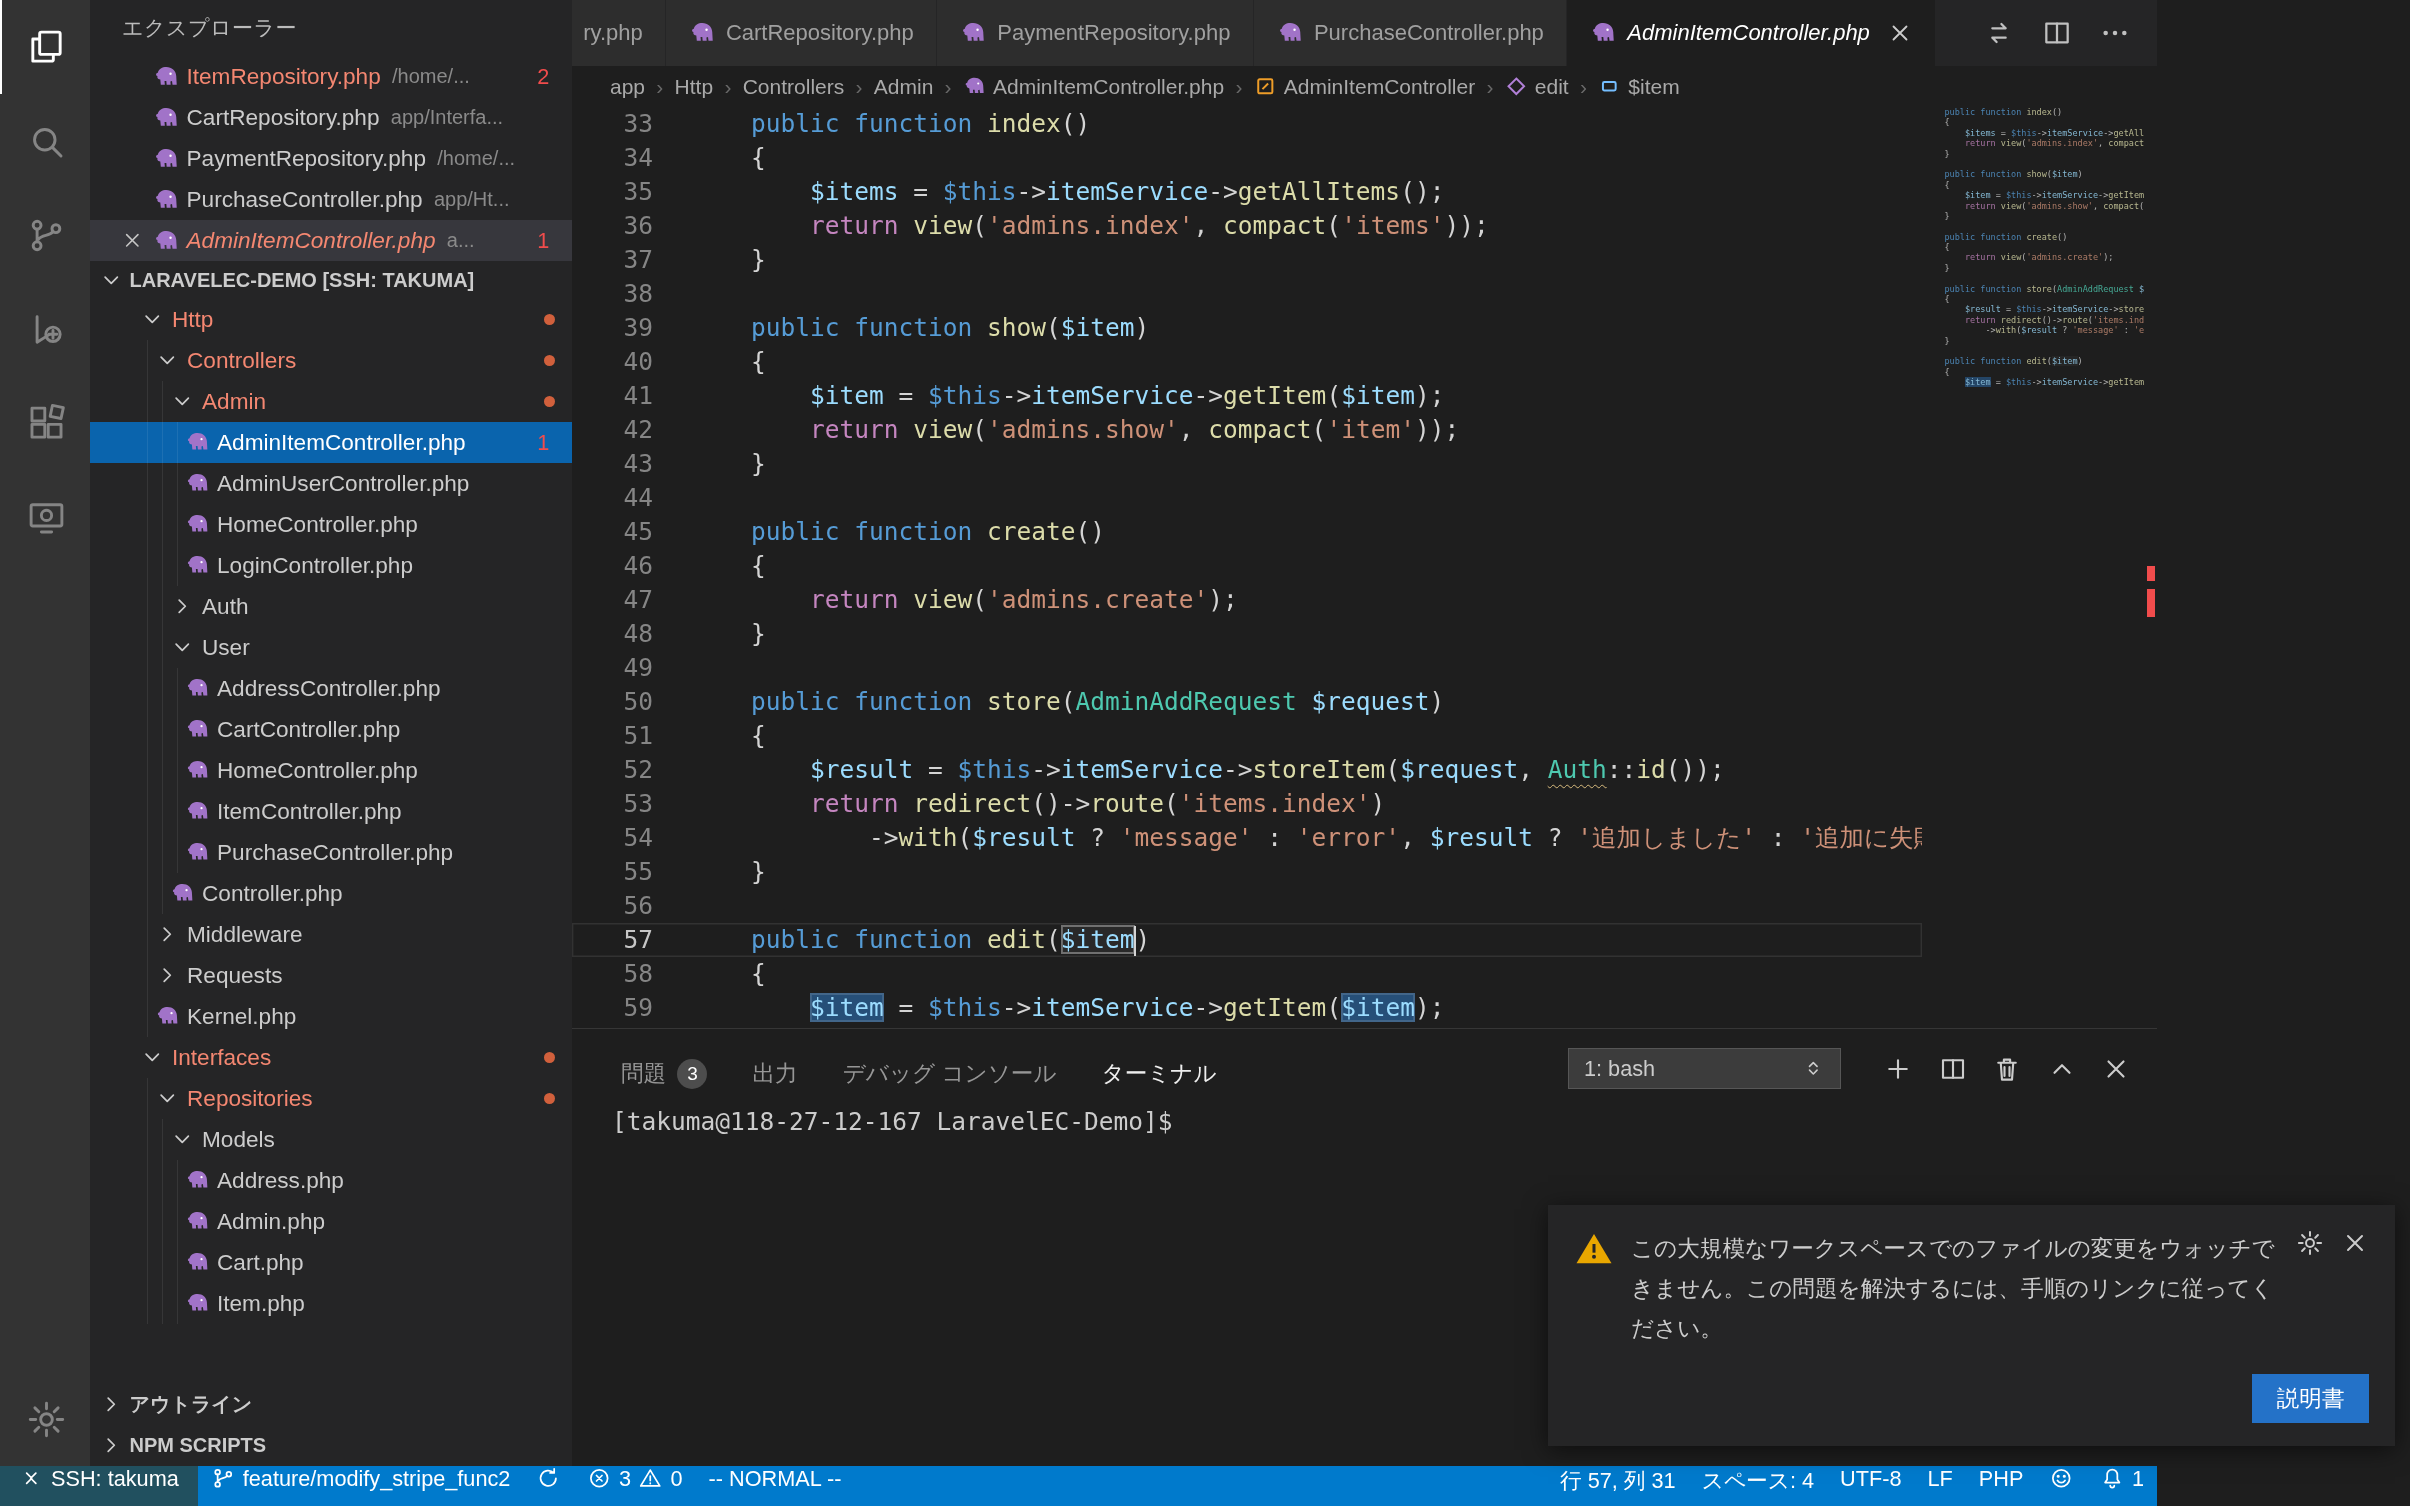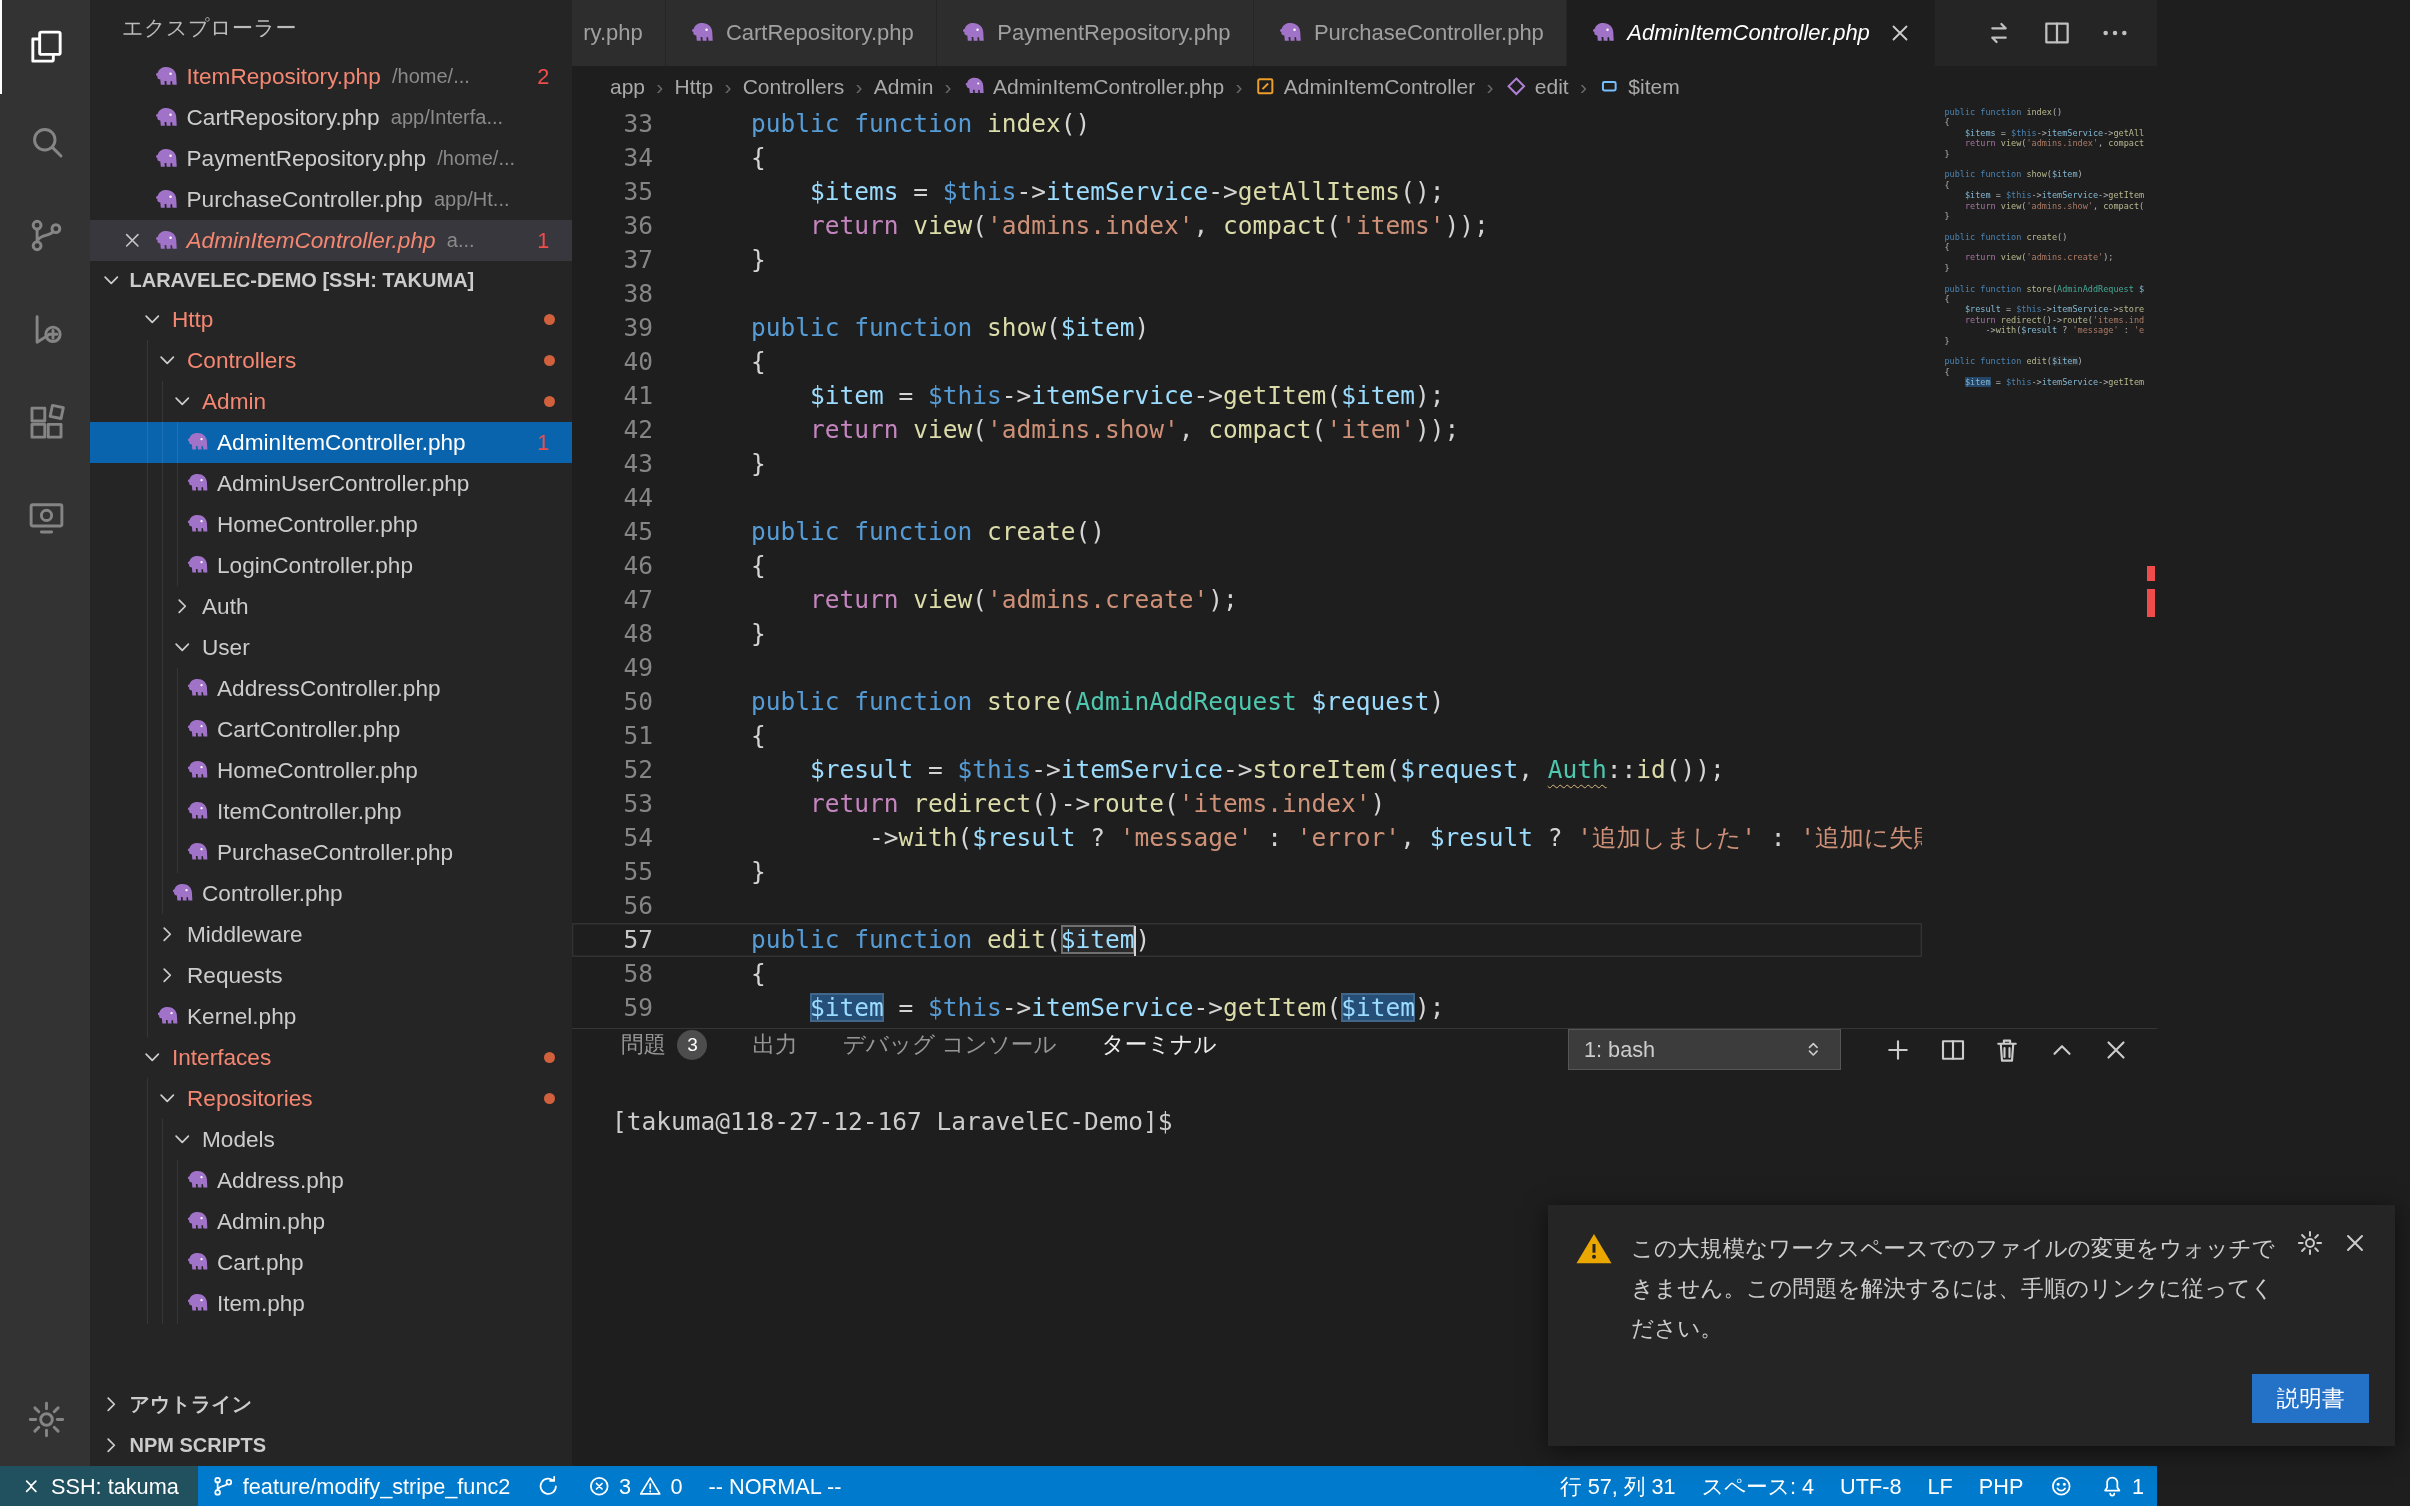--- a/index.html
+++ b/index.html
@@ -71,37 +71,37 @@
 .minimap{position:absolute;right:13px;top:0;bottom:0;width:220px;overflow:hidden;opacity:.8;cursor:pointer}
 .minimap .line{height:10.4px}
 .minimap .lc{font:8.5px/10.4px "DejaVu Sans Mono",monospace}
 .minimap .tk-ob,.minimap .tk-of{box-shadow:none}
 .ruler{position:absolute;right:0;top:0;bottom:0;width:13px}
 .mark{position:absolute;right:1.9px;width:8.5px;background:#f14c4c;display:block}
 .m1{top:459px;height:15px}
 .m2{top:482px;height:28px}
 
 .panel{height:438px;flex:none;border-top:0.9px solid #80808040;background:var(--bg-editor);display:flex;flex-direction:column}
-.panel-bar{height:60px;flex:none;display:flex;align-items:flex-start;padding-left:49px}
+.panel-bar{height:60px;flex:none;display:flex;align-items:flex-end;padding-left:49px}
 .ptabs{display:flex;align-items:center;gap:45px}
 .ptab{font-size:22.6px;color:#969696;display:flex;align-items:center;cursor:pointer;white-space:nowrap}
 .ptab.active{color:#eeeeee}
 .pbadge{margin-left:11.3px;min-width:30px;height:30px;border-radius:15px;background:#4d4d4d;color:#ffffff;font-size:19px;line-height:30px;text-align:center;padding:0 5.6px}
 .panel-right{margin-left:auto;display:flex;align-items:center;gap:42px;padding-right:26px}
 .term-select{height:41px;background:#3c3c3c;border:0.9px solid #565656;color:#cccccc;font-size:21.7px;display:flex;align-items:center;gap:21px;padding:0 15px;min-width:273px;cursor:pointer}
 .term-select .icon{margin-left:auto}
 .term-select .icon svg{width:22.6px;height:22.6px}
 .panel-actions{display:flex;align-items:center;gap:24.5px;color:#cccccc}
 .panel-actions .icon svg{width:30px;height:30px;cursor:pointer}
 .terminal{flex:1;padding:15px 0 0 40px;font:24.5px/36px "DejaVu Sans Mono",monospace;color:#cccccc;cursor:text}
 
 .statusbar{height:41px;flex:none;background:var(--accent);color:#ffffff;display:flex;align-items:stretch;font-size:21.7px}
 .sb-left,.sb-right{display:flex;align-items:stretch}
 .sb-right{margin-left:auto}
-.sb-item{display:flex;align-items:center;gap:7.5px;padding:0 13px;cursor:pointer;white-space:nowrap}
+.sb-item{display:flex;align-items:flex-start;gap:7.5px;padding:0 13px;cursor:pointer;white-space:nowrap}
 .sb-item .icon svg{width:24.5px;height:24.5px;display:block}
 .sb-remote{background:var(--remote-bg);padding:0 19px}
 
 .notification{position:fixed;right:15px;bottom:60px;width:847px;background:var(--bg-side);box-shadow:0 3.8px 22.6px rgba(0,0,0,.55);padding:24.5px 26px 22.6px 26px;z-index:50}
 .notif-row{display:flex;align-items:flex-start;gap:17px}
 .notif-warn svg{width:40px;height:40px;flex:none}
 .notif-msg{flex:1;color:#cccccc;font-size:22.6px;line-height:40px}
 .notif-icons{display:flex;gap:17px;color:#cccccc}
 .notif-icons .icon svg{width:28px;height:28px;cursor:pointer}
 .notif-actions{display:flex;justify-content:flex-end;margin-top:24.5px}

